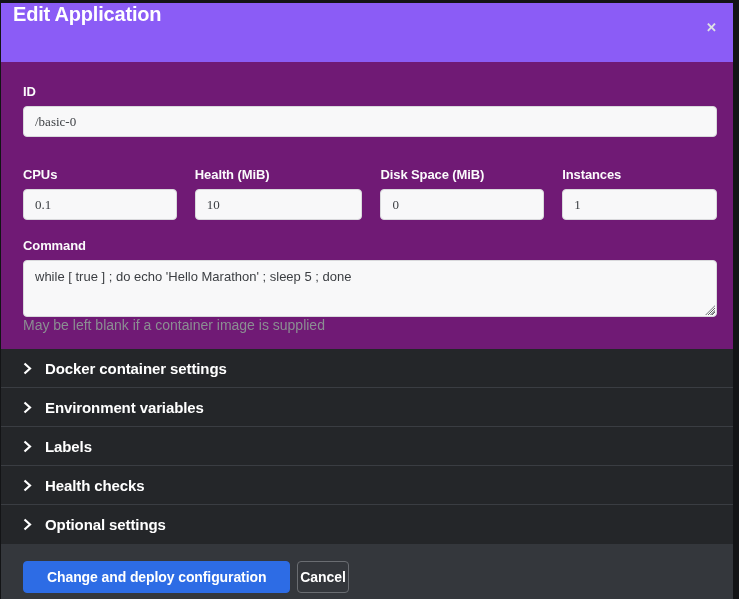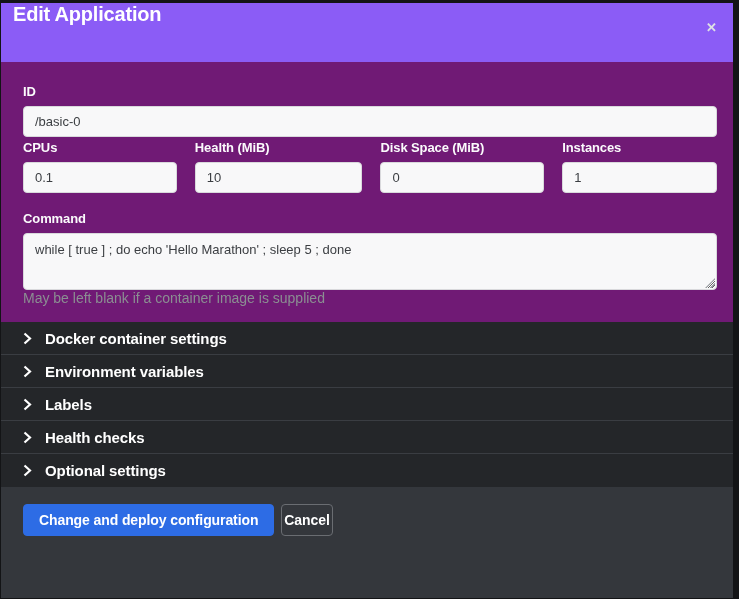--- a/index.html
+++ b/index.html
@@ -63,30 +63,30 @@
     margin-bottom: 7px;
     letter-spacing: -0.1px;
   }
   .text-input {
     width: 100%;
     height: 31px;
     background: #f8f8f9;
     border: 1px solid #d9d9dc;
     border-radius: 4px;
     padding: 0 11px;
-    font-family: Liberation Sans, sans-serif;
+    font-family: Liberation Serif, serif;
     font-size: 13px;
     color: #3b3e42;
     outline: none;
   }
   .resource-grid {
     display: grid;
     grid-template-columns: 156fr 170fr 166fr 157fr;
     column-gap: 18px;
-    margin-top: 3px;
+    margin-top: 30px;
   }
   .command-field { margin-top: 18px; }
   .textarea-wrap { position: relative; }
   .command-textarea {
     display: block;
     width: 100%;
     height: 57px;
     background: #f8f8f9;
     border: 1px solid #d9d9dc;
     border-radius: 4px;
@@ -107,21 +107,21 @@
   }
   .help-text {
     color: #8b8e92;
     font-size: 14px;
     line-height: 17px;
   }
 
   
   .accordion { background: #242629; }
   .accordion-row {
-    height: 33px;
+    height: 39px;
     display: flex;
     align-items: center;
     padding: 0 22px;
     cursor: pointer;
     border-bottom: 1px solid #3a3d42;
   }
   .accordion-row:last-child { border-bottom: none; }
   .chevron-wrap {
     width: 9px; height: 13px;
     margin-right: 13px;
@@ -150,21 +150,21 @@
     font-family: "Liberation Sans", sans-serif;
     font-size: 14px;
     font-weight: 700;
     cursor: pointer;
     letter-spacing: -0.1px;
   }
   .btn-primary {
     background: #2d6ce5;
     border: 1px solid #2d6ce5;
     color: #ffffff;
-    padding: 0 15px;
+    padding: 0 23px;
   }
   .btn-cancel {
     margin-left: 7px;
     background: transparent;
     border: 1px solid #6a6d72;
     color: #ffffff;
     padding: 0 2px;
   }
 </style>
 </head>

